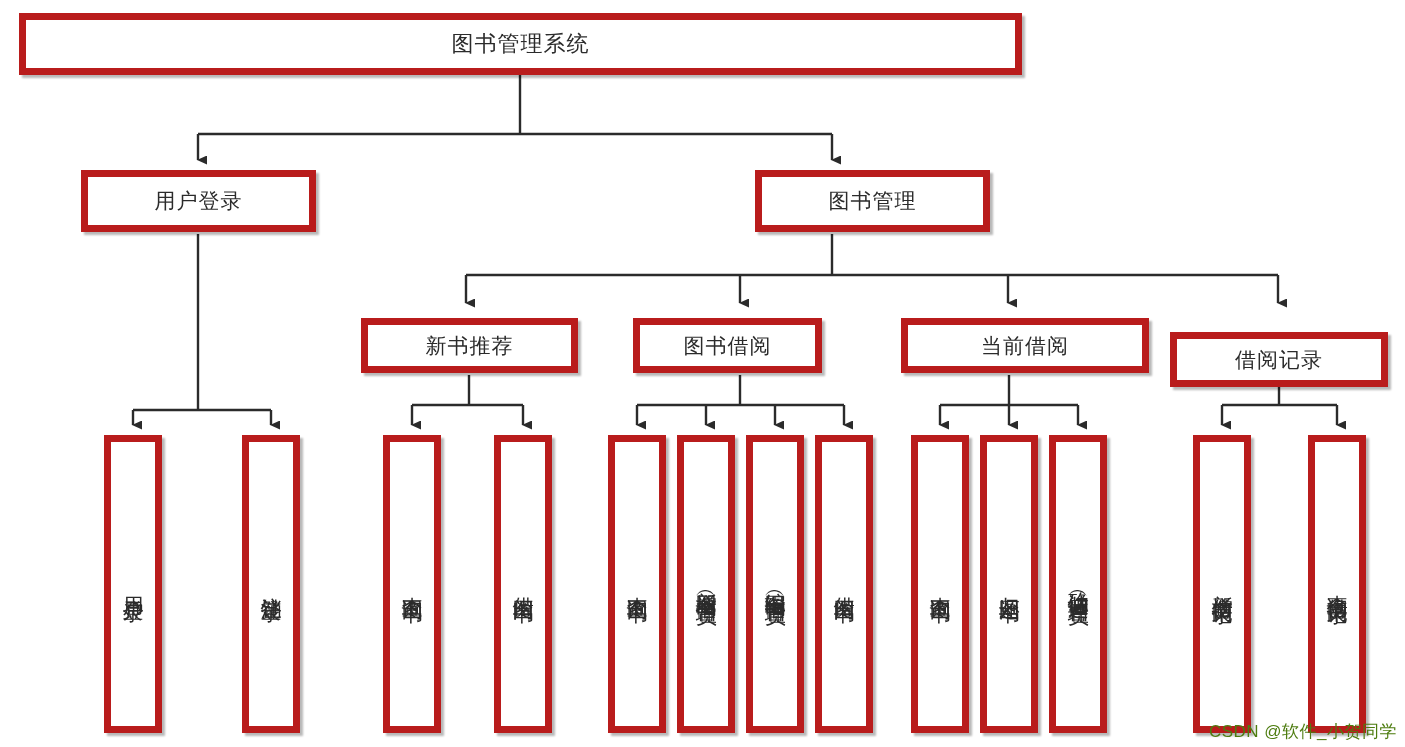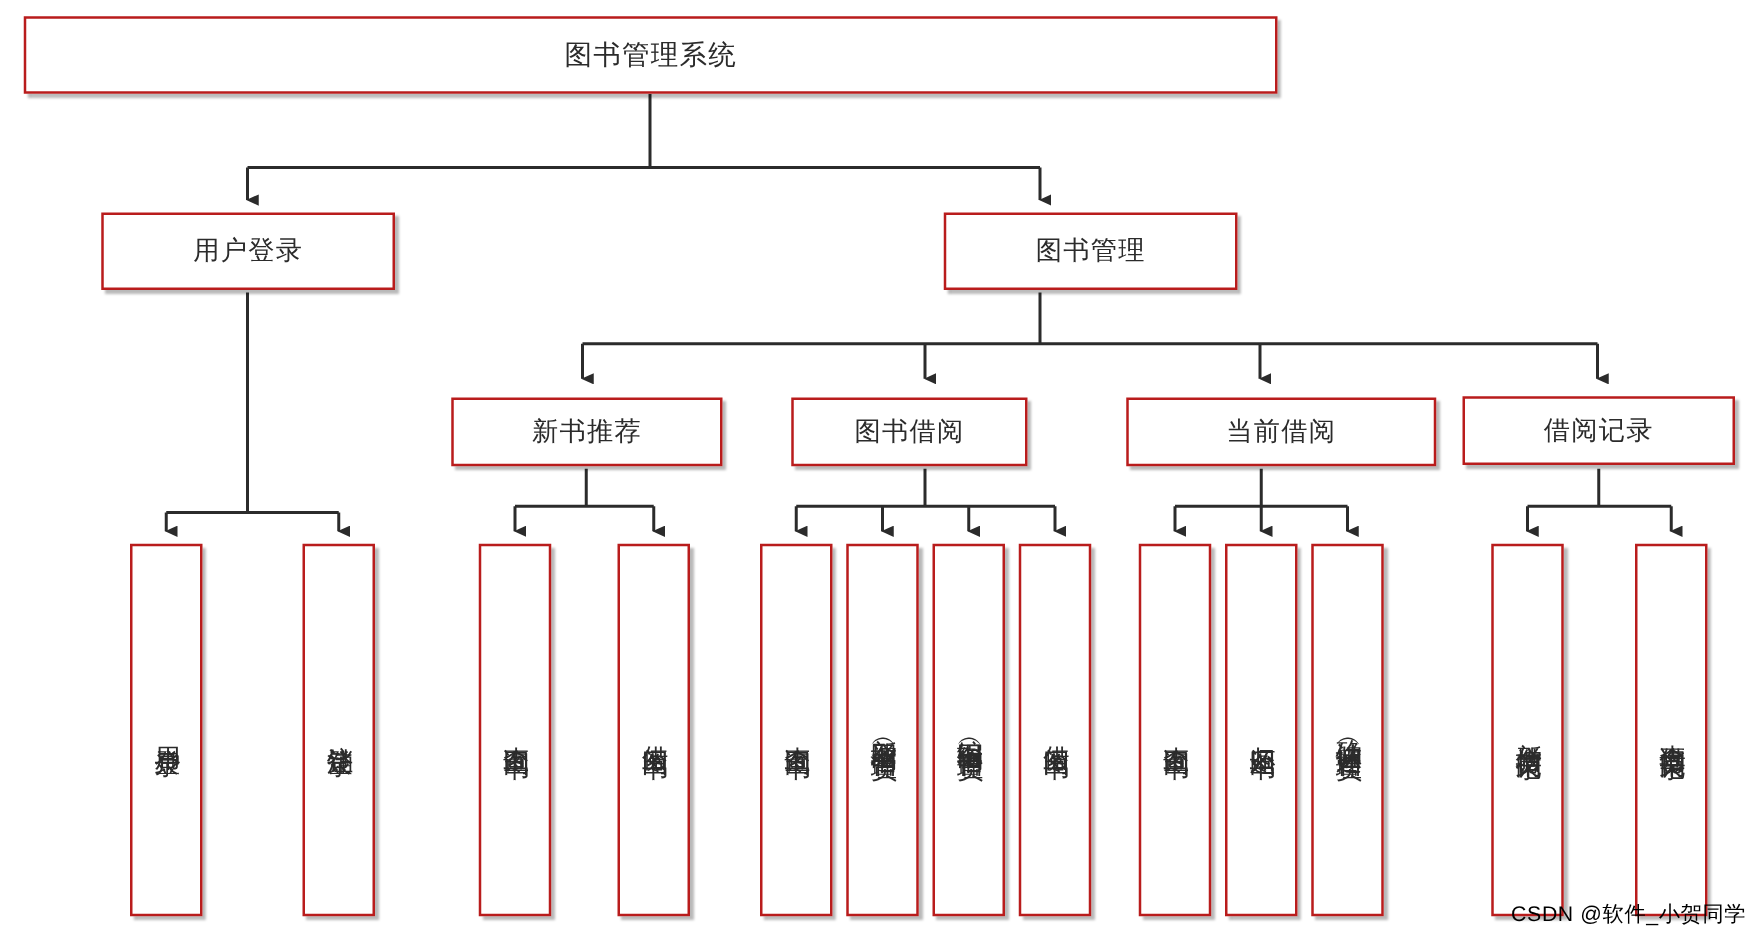--- a/index.html
+++ b/index.html
@@ -23,21 +23,21 @@
     left: 0;
     top: 0;
     width: 1405px;
     height: 747px;
     pointer-events: none;
   }
   .node {
     position: absolute;
     box-sizing: border-box;
     background: #ffffff;
-    border: 2px solid #b91c1c;
+    border: 7px solid #b91c1c;
     box-shadow: 3px 3px 2px rgba(0,0,0,0.28);
     display: flex;
     align-items: center;
     justify-content: center;
     color: #2b2b2b;
   }
   .node.h-label {
     font-size: 21px;
     line-height: 1.2;
     letter-spacing: 1px;
@@ -57,21 +57,21 @@
     line-height: 1.16;
     letter-spacing: 2px;
     white-space: nowrap;
     color: #2b2b2b;
   }
   .watermark {
     position: absolute;
     right: 8px;
     bottom: 4px;
     font-size: 17px;
-    color: #000000;
+    color: #4d7c0f;
     letter-spacing: 0.5px;
     user-select: none;
     white-space: nowrap;
   }
 </style>
 </head>
 <body>
 
 <div id="diagram-root">
 
@@ -138,21 +138,21 @@
 
   <div class="node h-label" style="left:361px; top:318px; width:217px; height:55px;">
     <span>新书推荐</span>
   </div>
   <div class="node h-label" style="left:633px; top:318px; width:189px; height:55px;">
     <span>图书借阅</span>
   </div>
   <div class="node h-label" style="left:901px; top:318px; width:248px; height:55px;">
     <span>当前借阅</span>
   </div>
-  <div class="node h-label" style="left:1170px; top:317px; width:218px; height:55px;">
+  <div class="node h-label" style="left:1170px; top:332px; width:218px; height:55px;">
     <span>借阅记录</span>
   </div>
 
   <div class="node leaf" style="left:104px; top:435px; width:58px; height:298px;">
     <span class="vtext">用户登录</span>
   </div>
   <div class="node leaf" style="left:242px; top:435px; width:58px; height:298px;">
     <span class="vtext">注销登录</span>
   </div>
 

